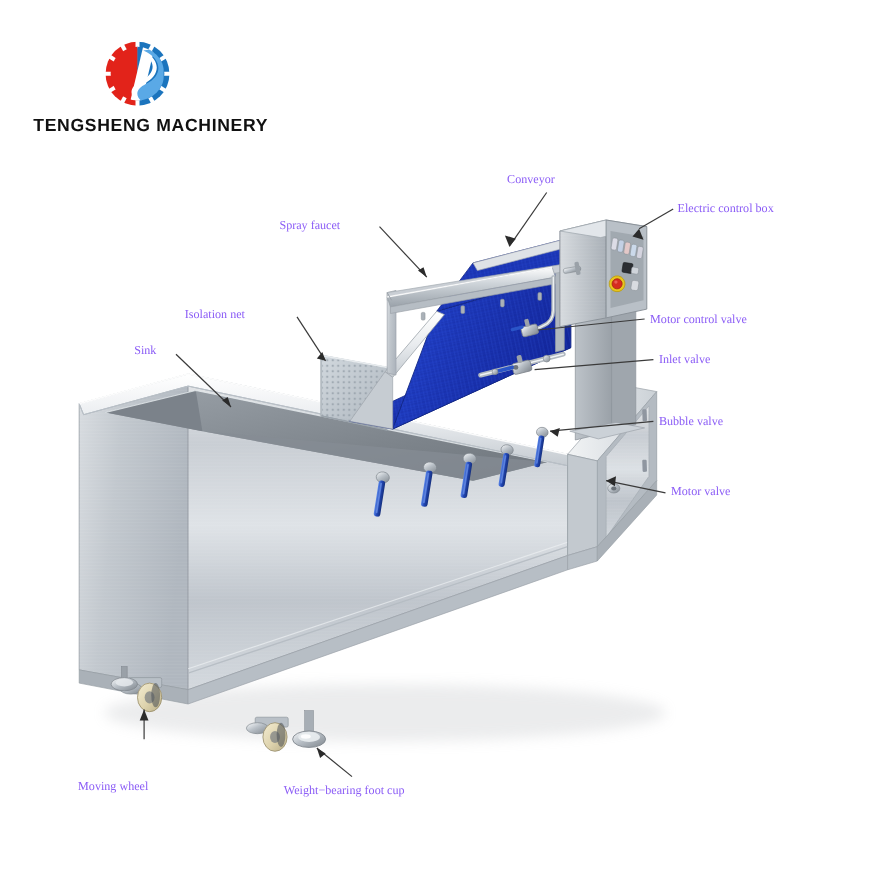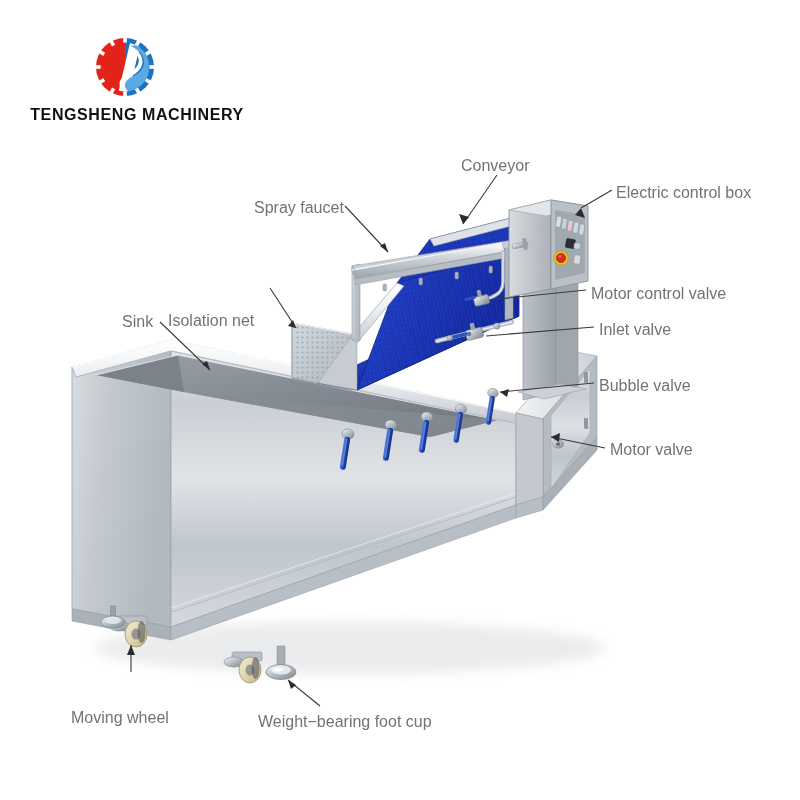--- a/index.html
+++ b/index.html
@@ -50,23 +50,23 @@
     position: absolute;
     left: 0;
     top: 0;
     width: 800px;
     height: 800px;
   }
 
   
   .callout {
     position: absolute;
-    font-family: Liberation Sans, sans-serif;
-    font-size: 16px;
-    color: #737373;
+    font-family: Liberation Serif, serif;
+    font-size: 11px;
+    color: #8b5cf6;
     white-space: nowrap;
     line-height: 1;
   }
   .callout.right { text-align: center; }
   .callout.left  { text-align: left; }
 </style>
 </head>
 <body>
 
 <div id="page">
@@ -504,21 +504,21 @@
       <polygon points="288,680 296,685 291,689"></polygon>
     </g>
   </svg>
 
   <div id="label-conveyor" class="callout" style="left:461px; top:158px;">Conveyor</div>
 
   <div id="label-electric-control" class="callout right" style="left:616px; top:185px;">Electric control box</div>
 
   <div id="label-spray-faucet" class="callout left" style="left:254px; top:200px;">Spray faucet</div>
 
-  <div id="label-isolation-net" class="callout left" style="left:168px; top:281px;margin-top:32px;">Isolation net</div>
+  <div id="label-isolation-net" class="callout left" style="left:168px; top:281px;">Isolation net</div>
 
   <div id="label-spray-control" class="callout right" style="left:591px; top:286px;">Motor control valve</div>
 
   <div id="label-sink" class="callout left" style="left:122px; top:314px;">Sink</div>
 
   <div id="label-inlet-valve" class="callout right" style="left:599px; top:322px;">Inlet valve</div>
 
   <div id="label-bubble-valve" class="callout right" style="left:599px; top:378px;">Bubble valve</div>
 
   <div id="label-motor-room" class="callout right" style="left:610px; top:442px;">Motor valve</div>

